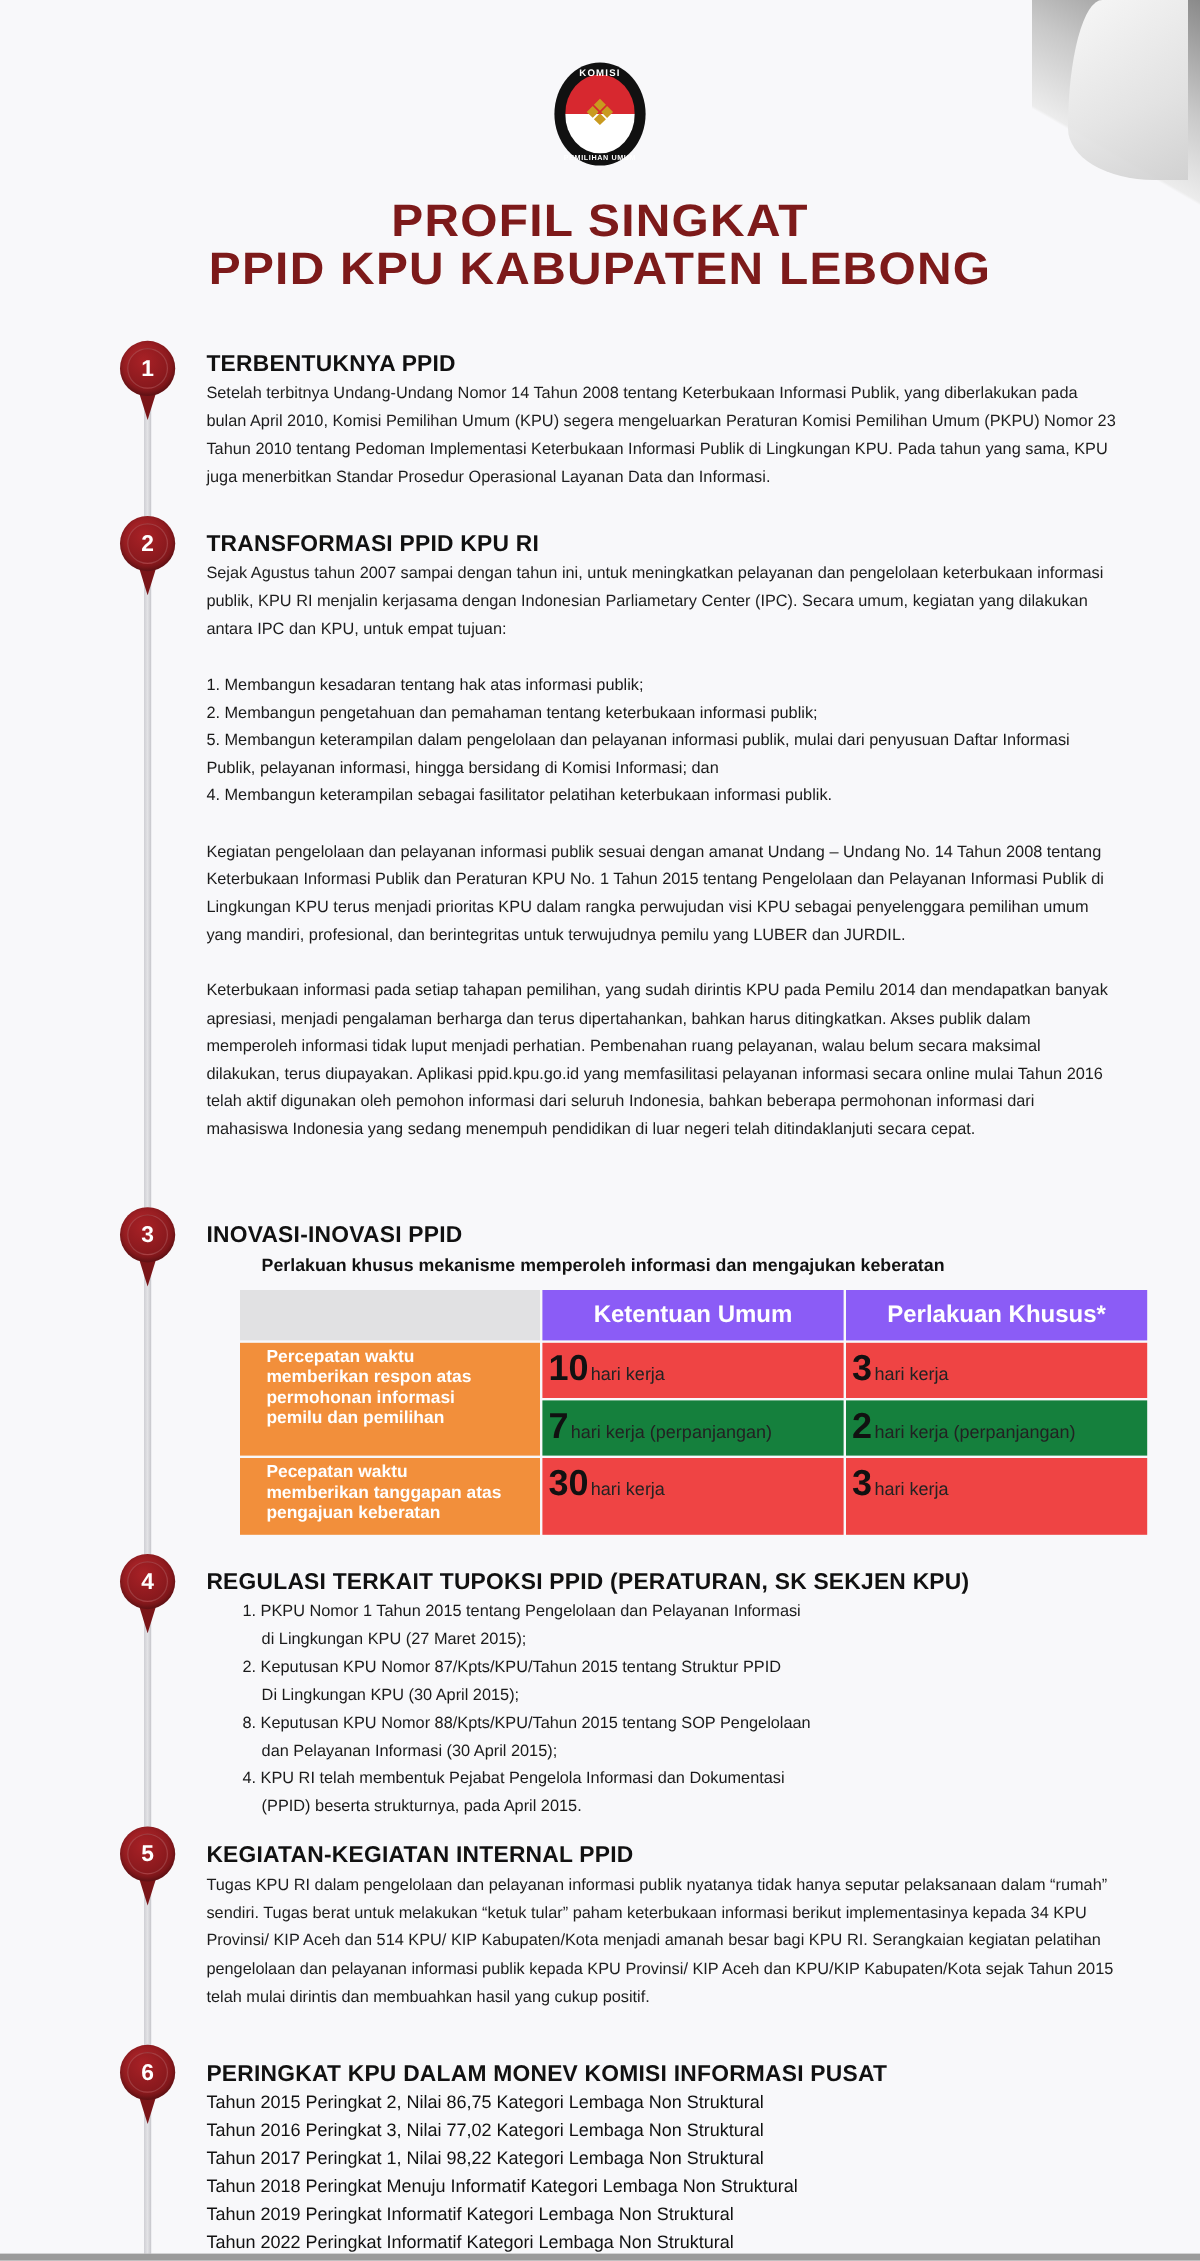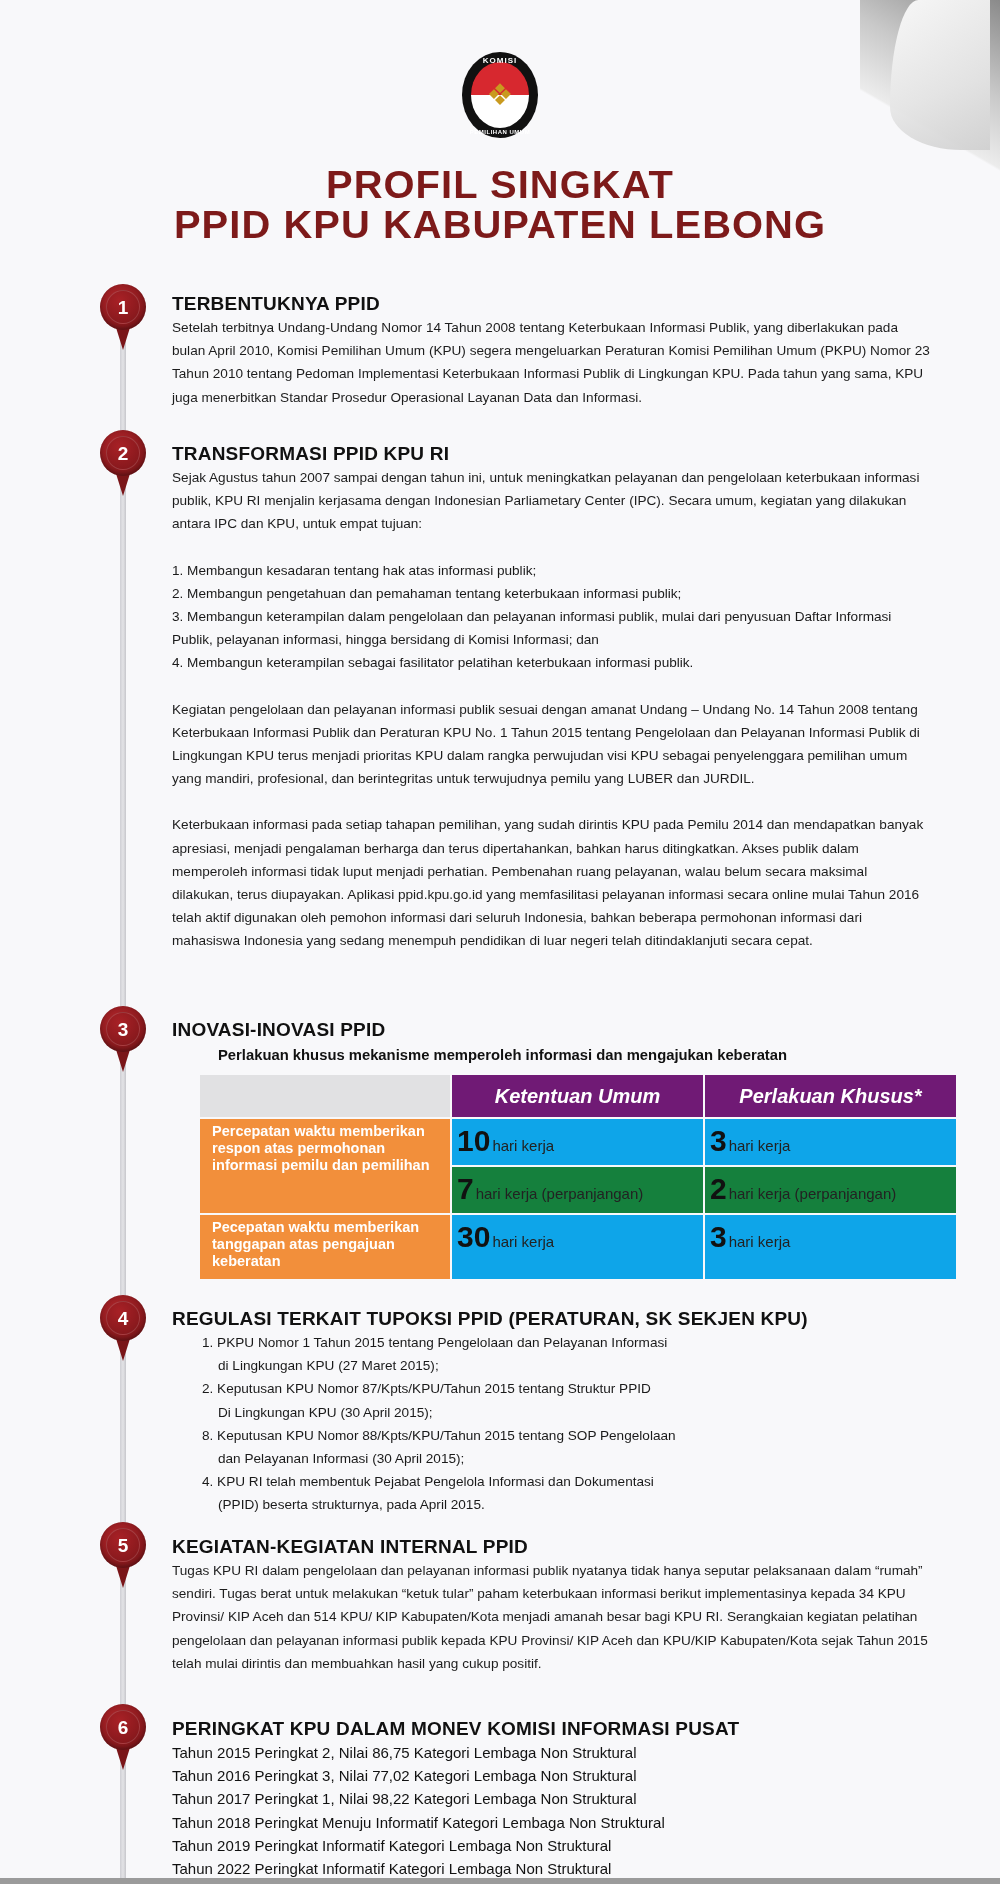--- a/index.html
+++ b/index.html
@@ -95,27 +95,27 @@
 
   .table-caption {
     position: absolute; left: 218px; top: 1047px; font-weight: bold; font-size: 14.8px; color: #111;
   }
   .info-table {
     position: absolute; left: 198px; top: 1073px; width: 760px;
     border-collapse: separate; border-spacing: 2px;
   }
   .info-table th { height: 40px; font-weight: bold; color: #fff; font-size: 20px; }
   .info-table th.blank { background: #e1e1e3; width: 248px; }
-  .info-table th.col { background: #701a75; font-style: italic; }
+  .info-table th.col { background: #8b5cf6; }
   .info-table td.rowhead {
     background: #f28f3b; color: #fff; font-weight: bold; font-size: 14.5px; line-height: 17px;
-    padding: 4px 12px; vertical-align: top;
+    padding: 4px 22px; vertical-align: top;
   }
   .info-table td.val {
-    background: #0ea5e9; padding: 4px 5px; vertical-align: top; height: 38px;
+    background: #ef4444; padding: 4px 5px; vertical-align: top; height: 38px;
   }
   .info-table tr.alt td.val { background: #15803d; }
   .info-table .num { font-weight: bold; font-size: 30px; line-height: 36px; color: #111; }
   .info-table .unit { font-size: 15px; color: #222; margin-left: 2px; }
 
   .rank-item { font-size: 15px; line-height: 23.2px; color: #111; }
 </style>
 </head>
 <body>
 
@@ -175,21 +175,21 @@
   <h2 class="sec-title">TERBENTUKNYA PPID</h2>
   <p class="para">Setelah terbitnya Undang-Undang Nomor 14 Tahun 2008 tentang Keterbukaan Informasi Publik, yang diberlakukan pada bulan April 2010, Komisi Pemilihan Umum (KPU) segera  mengeluarkan Peraturan Komisi Pemilihan Umum (PKPU) Nomor 23 Tahun 2010 tentang Pedoman Implementasi Keterbukaan Informasi Publik di Lingkungan KPU. Pada tahun yang sama, KPU juga menerbitkan Standar Prosedur Operasional Layanan Data dan Informasi.</p>
 </div>
 
 <div class="section" style="top:442px">
   <h2 class="sec-title">TRANSFORMASI PPID KPU RI</h2>
   <p class="para">Sejak Agustus tahun 2007 sampai dengan tahun ini, untuk meningkatkan pelayanan dan pengelolaan keterbukaan informasi publik, KPU RI menjalin kerjasama dengan Indonesian Parliametary Center (IPC). Secara umum, kegiatan yang dilakukan antara IPC dan KPU, untuk empat tujuan:</p>
   <ul class="list">
     <li>1.  Membangun kesadaran tentang hak atas informasi publik;</li>
     <li>2. Membangun pengetahuan dan pemahaman tentang keterbukaan  informasi publik;</li>
-    <li>3. Membangun keterampilan dalam pengelolaan dan pelayanan informasi publik, mulai dari penyusuan Daftar Informasi Publik, pelayanan informasi, hingga bersidang di Komisi Informasi; dan</li>
+    <li>5. Membangun keterampilan dalam pengelolaan dan pelayanan informasi publik, mulai dari penyusuan Daftar Informasi Publik, pelayanan informasi, hingga bersidang di Komisi Informasi; dan</li>
     <li>4. Membangun keterampilan sebagai fasilitator pelatihan keterbukaan informasi publik.</li>
   </ul>
   <p class="para" style="margin-top:23px">Kegiatan pengelolaan dan pelayanan informasi publik sesuai dengan amanat Undang – Undang No. 14 Tahun 2008 tentang Keterbukaan Informasi Publik dan Peraturan KPU No. 1 Tahun 2015 tentang Pengelolaan dan Pelayanan Informasi Publik di Lingkungan KPU terus menjadi prioritas KPU dalam rangka perwujudan visi KPU sebagai penyelenggara pemilihan umum yang mandiri, profesional, dan berintegritas untuk terwujudnya pemilu yang LUBER dan JURDIL.</p>
   <p class="para">Keterbukaan informasi pada setiap tahapan pemilihan, yang sudah dirintis KPU pada Pemilu 2014 dan mendapatkan banyak apresiasi, menjadi pengalaman berharga dan terus dipertahankan, bahkan harus ditingkatkan. Akses publik dalam memperoleh informasi tidak luput menjadi perhatian. Pembenahan ruang pelayanan, walau belum secara maksimal dilakukan, terus diupayakan. Aplikasi ppid.kpu.go.id yang memfasilitasi pelayanan informasi secara online mulai Tahun 2016 telah aktif digunakan oleh pemohon informasi dari seluruh Indonesia, bahkan beberapa permohonan informasi dari mahasiswa Indonesia yang sedang menempuh pendidikan di luar negeri telah ditindaklanjuti secara cepat.</p>
 </div>
 
 <div class="section" style="top:1018px">
   <h2 class="sec-title">INOVASI-INOVASI PPID</h2>
 </div>
 <div class="table-caption">Perlakuan khusus mekanisme memperoleh informasi dan mengajukan keberatan</div>

